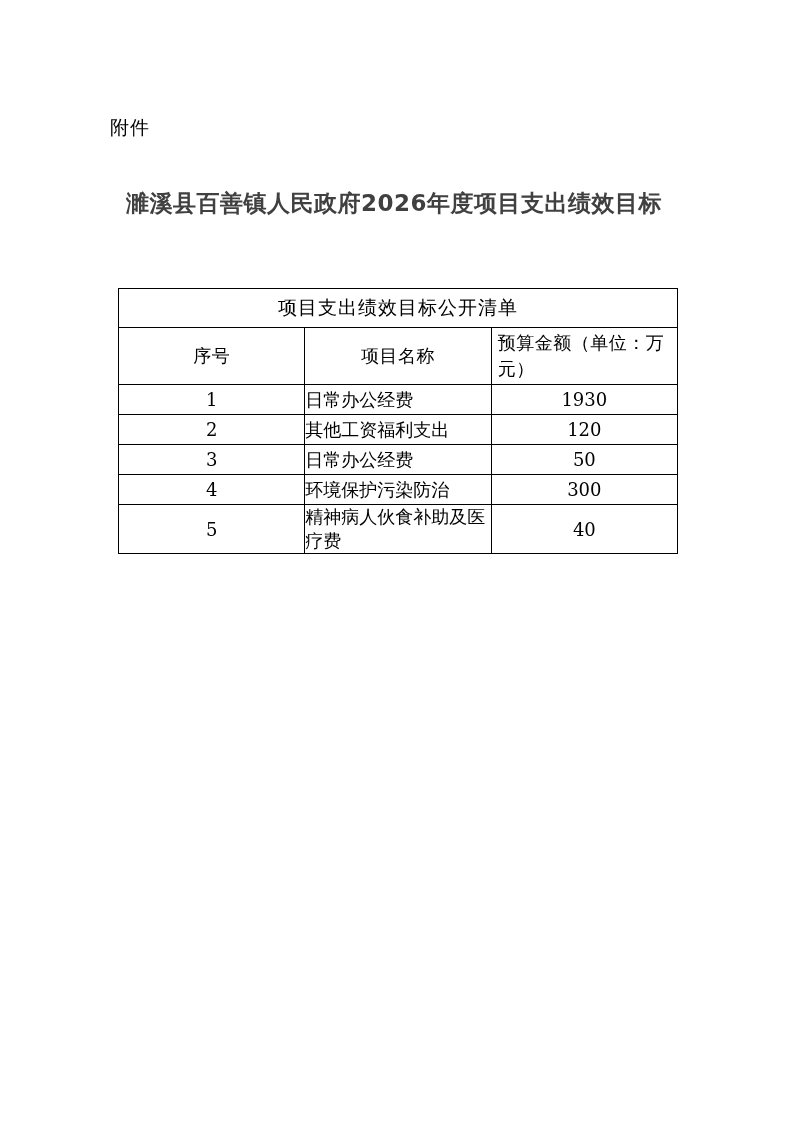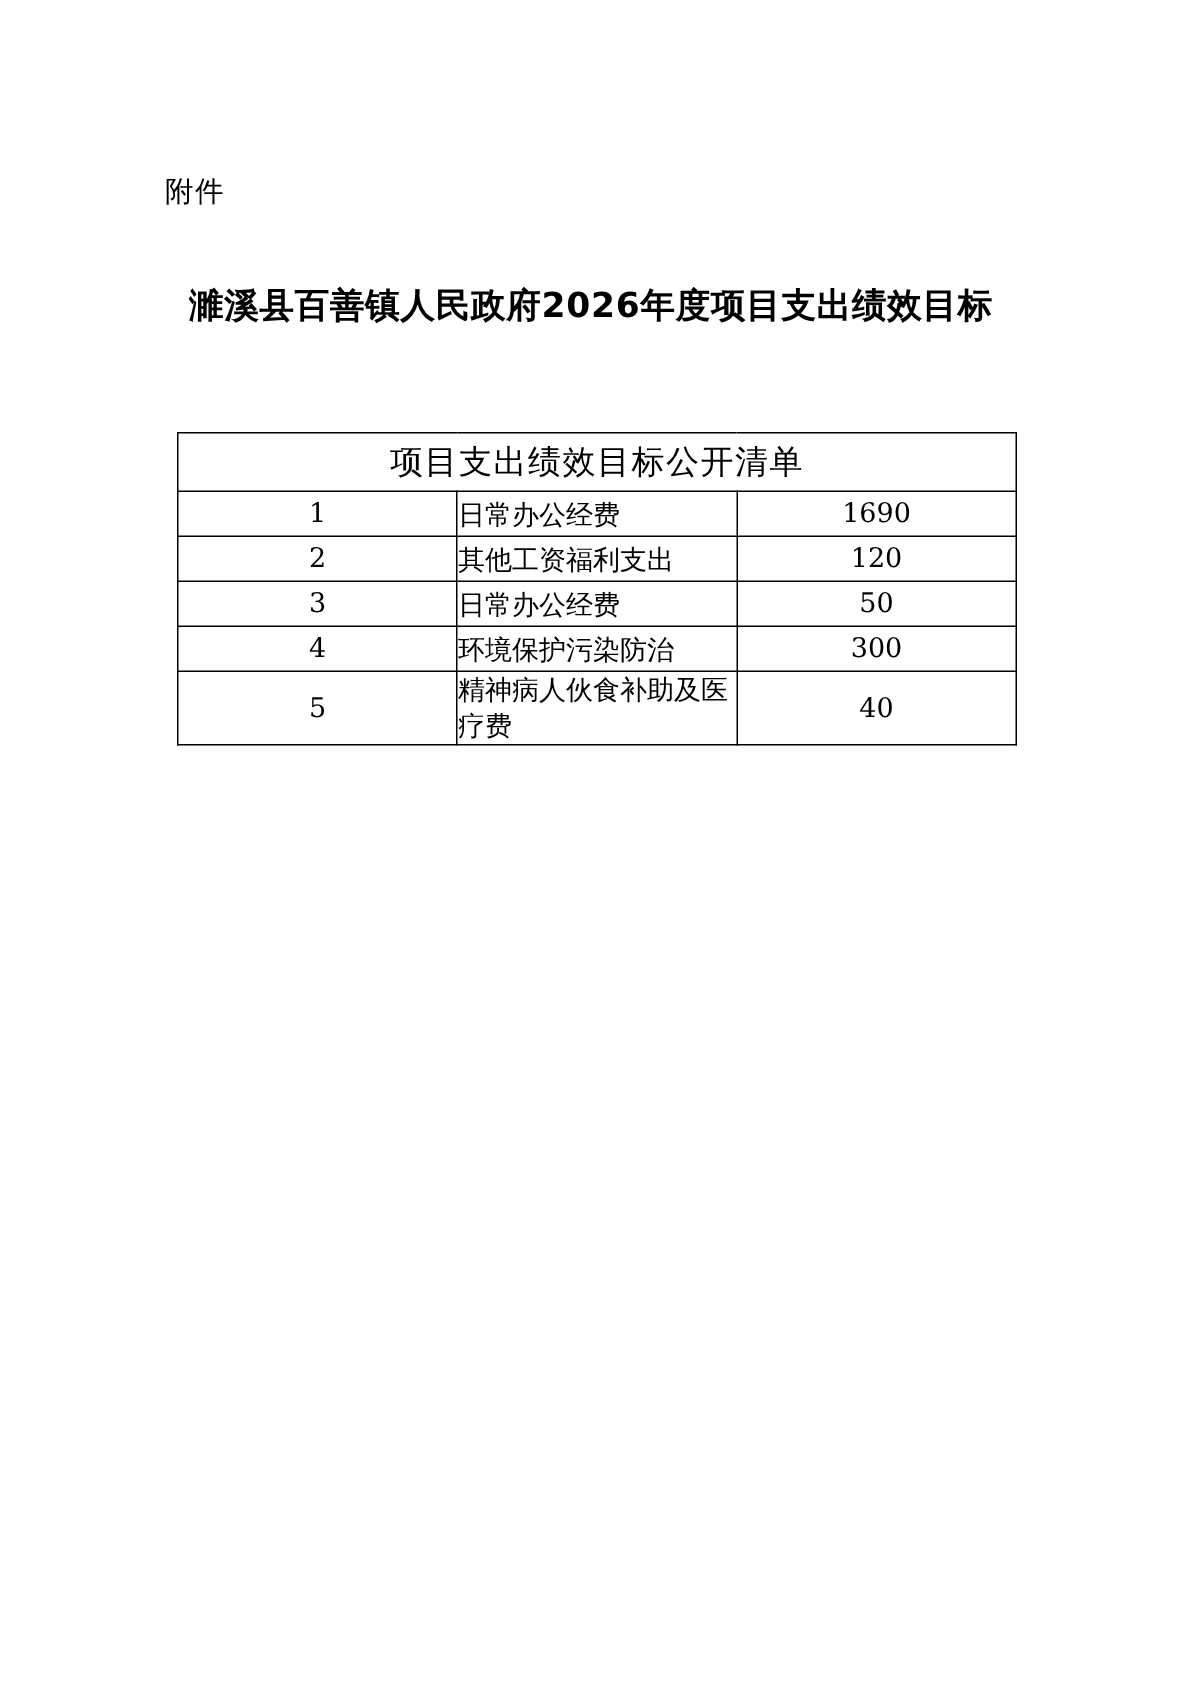--- a/index.html
+++ b/index.html
@@ -33,21 +33,21 @@
   .doc-title {
     position: absolute;
     left: 0;
     right: 0;
     top: 188px;
     text-align: center;
     font-family: "DejaVu Sans", "Liberation Sans", sans-serif;
     font-weight: bold;
     font-size: 23px;
     letter-spacing: 0.5px;
-    color: #000000;
+    color: #404040;
   }
   .table-wrap {
     position: absolute;
     left: 118px;
     top: 288px;
     width: 560px;
   }
   table.report {
     border-collapse: collapse;
     width: 560px;
@@ -56,21 +56,21 @@
   table.report td, table.report th {
     border: 1px solid #000;
     padding: 0;
     font-weight: normal;
     color: #000;
   }
   .caption-cell {
     text-align: center;
     font-family: "DejaVu Sans", "Liberation Sans", sans-serif;
     font-weight: bold;
-    font-size: 22px;
+    font-size: 19px;
     height: 38px;
     letter-spacing: 1px;
   }
   .head-cell {
     text-align: center;
     font-family: "DejaVu Sans", "Liberation Sans", sans-serif;
     font-weight: bold;
     font-size: 18px;
     height: 56px;
     letter-spacing: 0.5px;
@@ -109,25 +109,30 @@
   <div class="attachment-label">附件</div>
 
   <div class="doc-title">濉溪县百善镇人民政府2026年度项目支出绩效目标</div>
 
   <div class="table-wrap">
     <table class="report">
       <tbody>
         <tr>
           <td class="caption-cell" colspan="3">项目支出绩效目标公开清单</td>
         </tr>
+        <tr>
+          <td class="head-cell c-idx">序号</td>
+          <td class="head-cell">项目名称</td>
+          <td class="head-cell amount c-amt">预算金额（单位：万元）</td>
+        </tr>
 
         <tr>
           <td class="body-cell c-idx num">1</td>
           <td class="body-cell c-name">日常办公经费</td>
-          <td class="body-cell c-amt num">1690</td>
+          <td class="body-cell c-amt num">1930</td>
         </tr>
         <tr>
           <td class="body-cell c-idx num">2</td>
           <td class="body-cell c-name">其他工资福利支出</td>
           <td class="body-cell c-amt num">120</td>
         </tr>
         <tr>
           <td class="body-cell c-idx num">3</td>
           <td class="body-cell c-name">日常办公经费</td>
           <td class="body-cell c-amt num">50</td>

